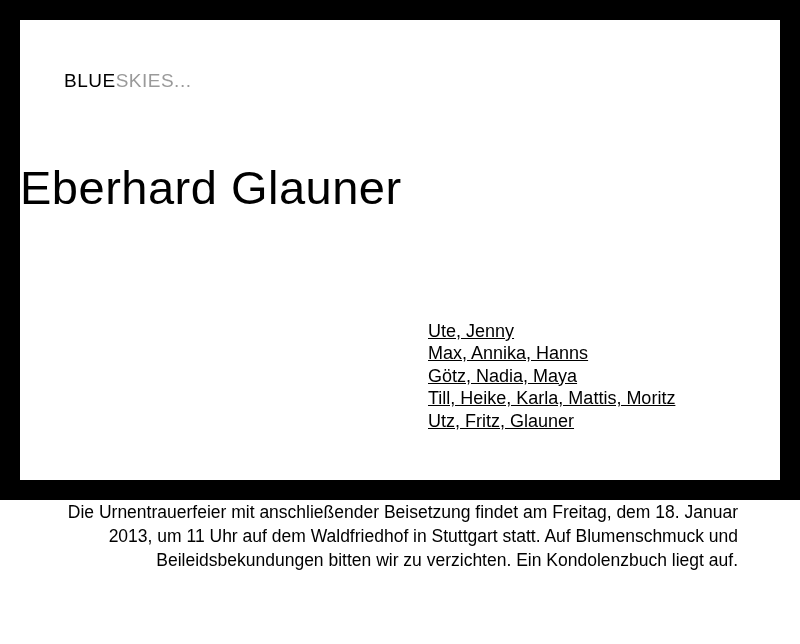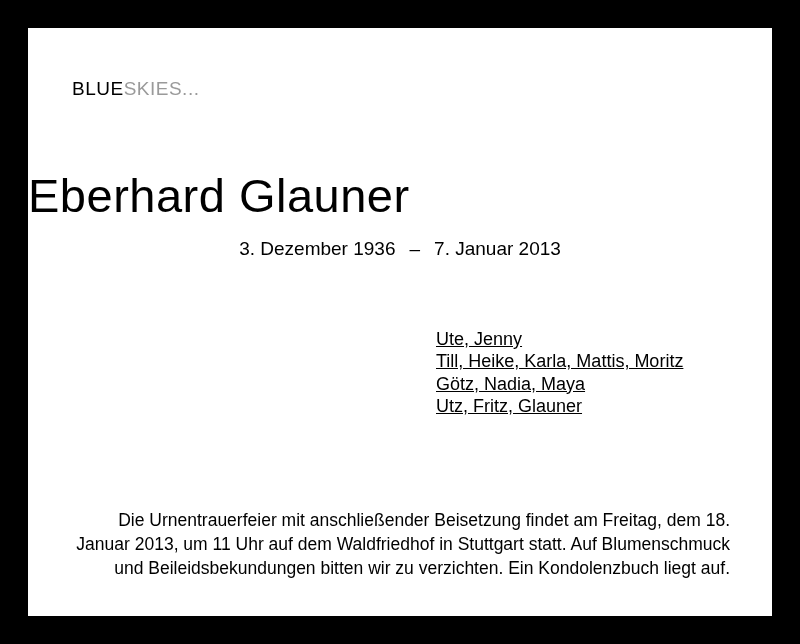--- a/index.html
+++ b/index.html
@@ -10,24 +10,24 @@
   body {
     width: 800px;
     height: 644px;
     font-family: "Liberation Sans", sans-serif;
     color: #000000;
     overflow: hidden;
   }
   .page {
     position: relative;
     width: 800px;
-    height: 644px;
+    height: 500px;
     background: #000000;
     box-sizing: border-box;
-    padding: 28px;
+    padding: 20px;
   }
   .card {
     position: relative;
     width: 100%;
     height: 100%;
     background: #ffffff;
     box-sizing: border-box;
   }
   .logo {
     position: absolute;
@@ -94,27 +94,25 @@
 
 <div class="page">
   <div class="card">
 
     <div class="logo">
       <span class="blue">BLUE</span><span class="skies">SKIES...</span>
     </div>
 
     <div class="name">Eberhard Glauner</div>
 
-    <div class="dates">
-      <span>3. Dezember 1936</span><span class="sep">–</span><span>7. Januar 2013</span>
-    </div>
 
     <div class="survivors">
       <div>Ute, Jenny</div>
+      <div>Max, Annika, Hanns</div>
+      <div>Götz, Nadia, Maya</div>
       <div>Till, Heike, Karla, Mattis, Moritz</div>
-      <div>Götz, Nadia, Maya</div>
       <div>Utz, Fritz, Glauner</div>
     </div>
 
     <div class="notice">Die Urnentrauerfeier mit anschließender Beisetzung findet am Freitag, dem 18. Januar 2013, um 11 Uhr auf dem Waldfriedhof in Stuttgart statt. Auf Blumenschmuck und Beileidsbekundungen bitten wir zu verzichten. Ein Kondolenzbuch liegt auf.</div>
 
   </div>
 </div>
 
 </body></html>

